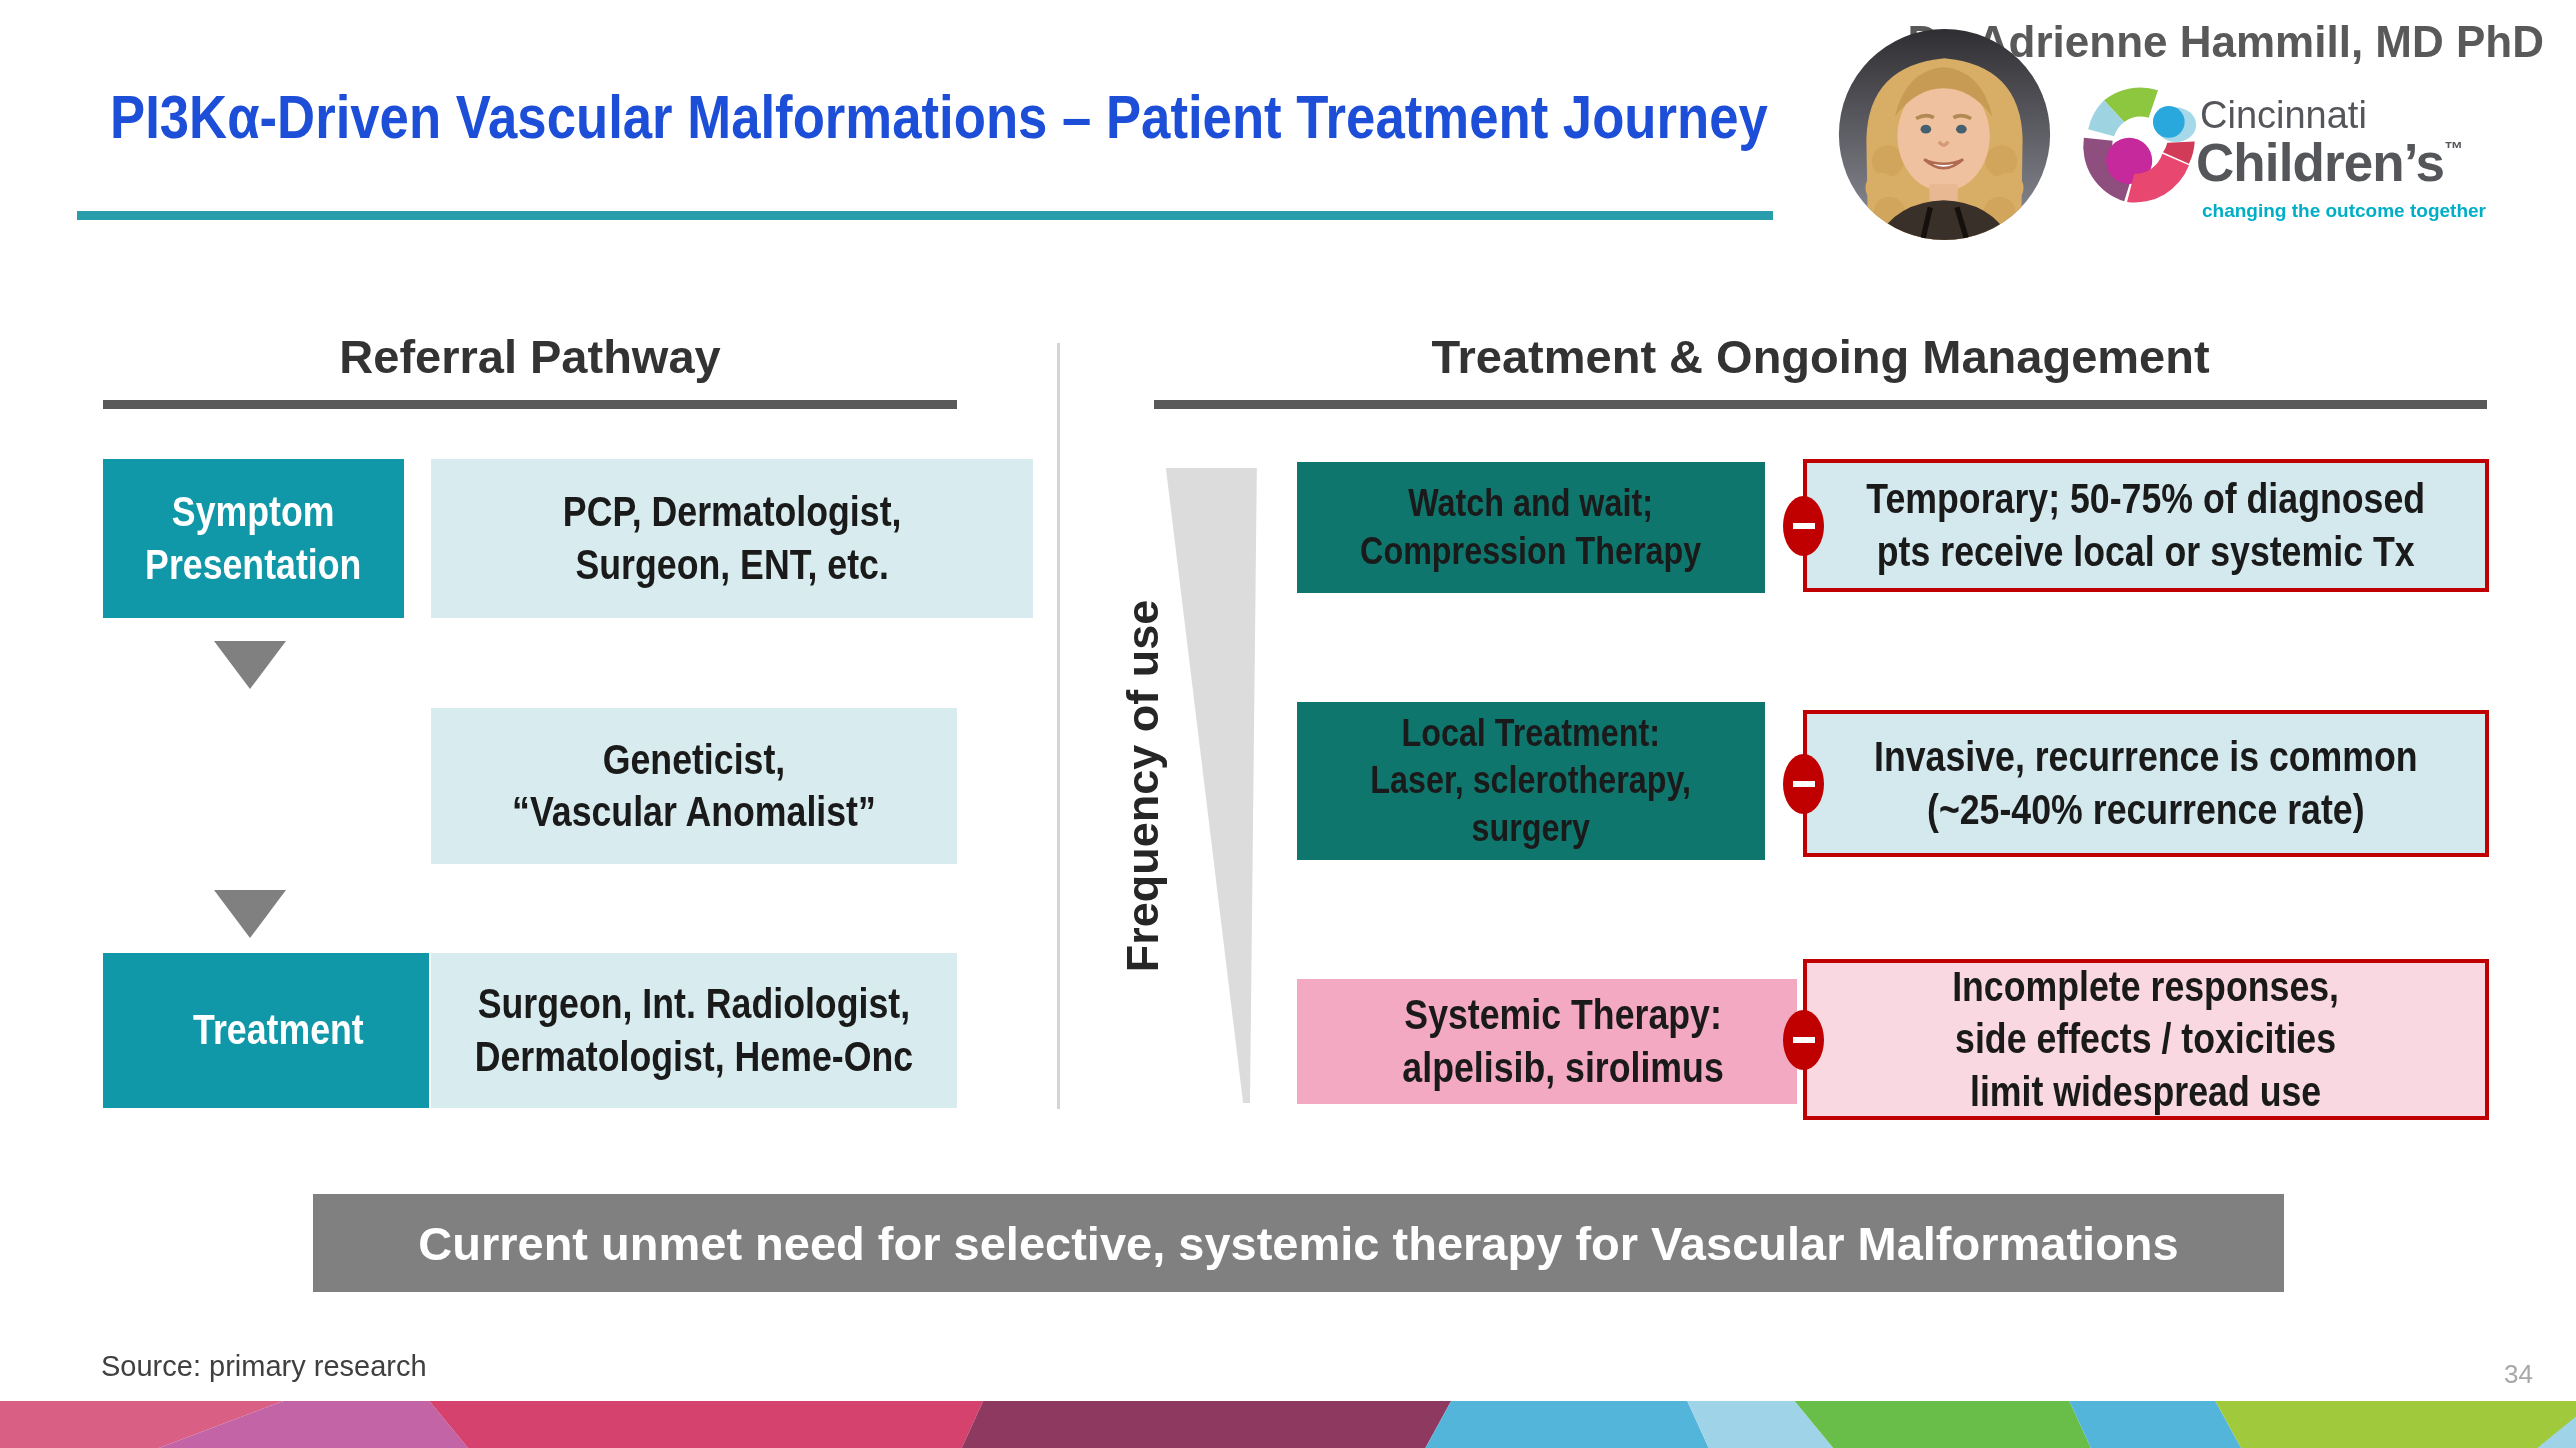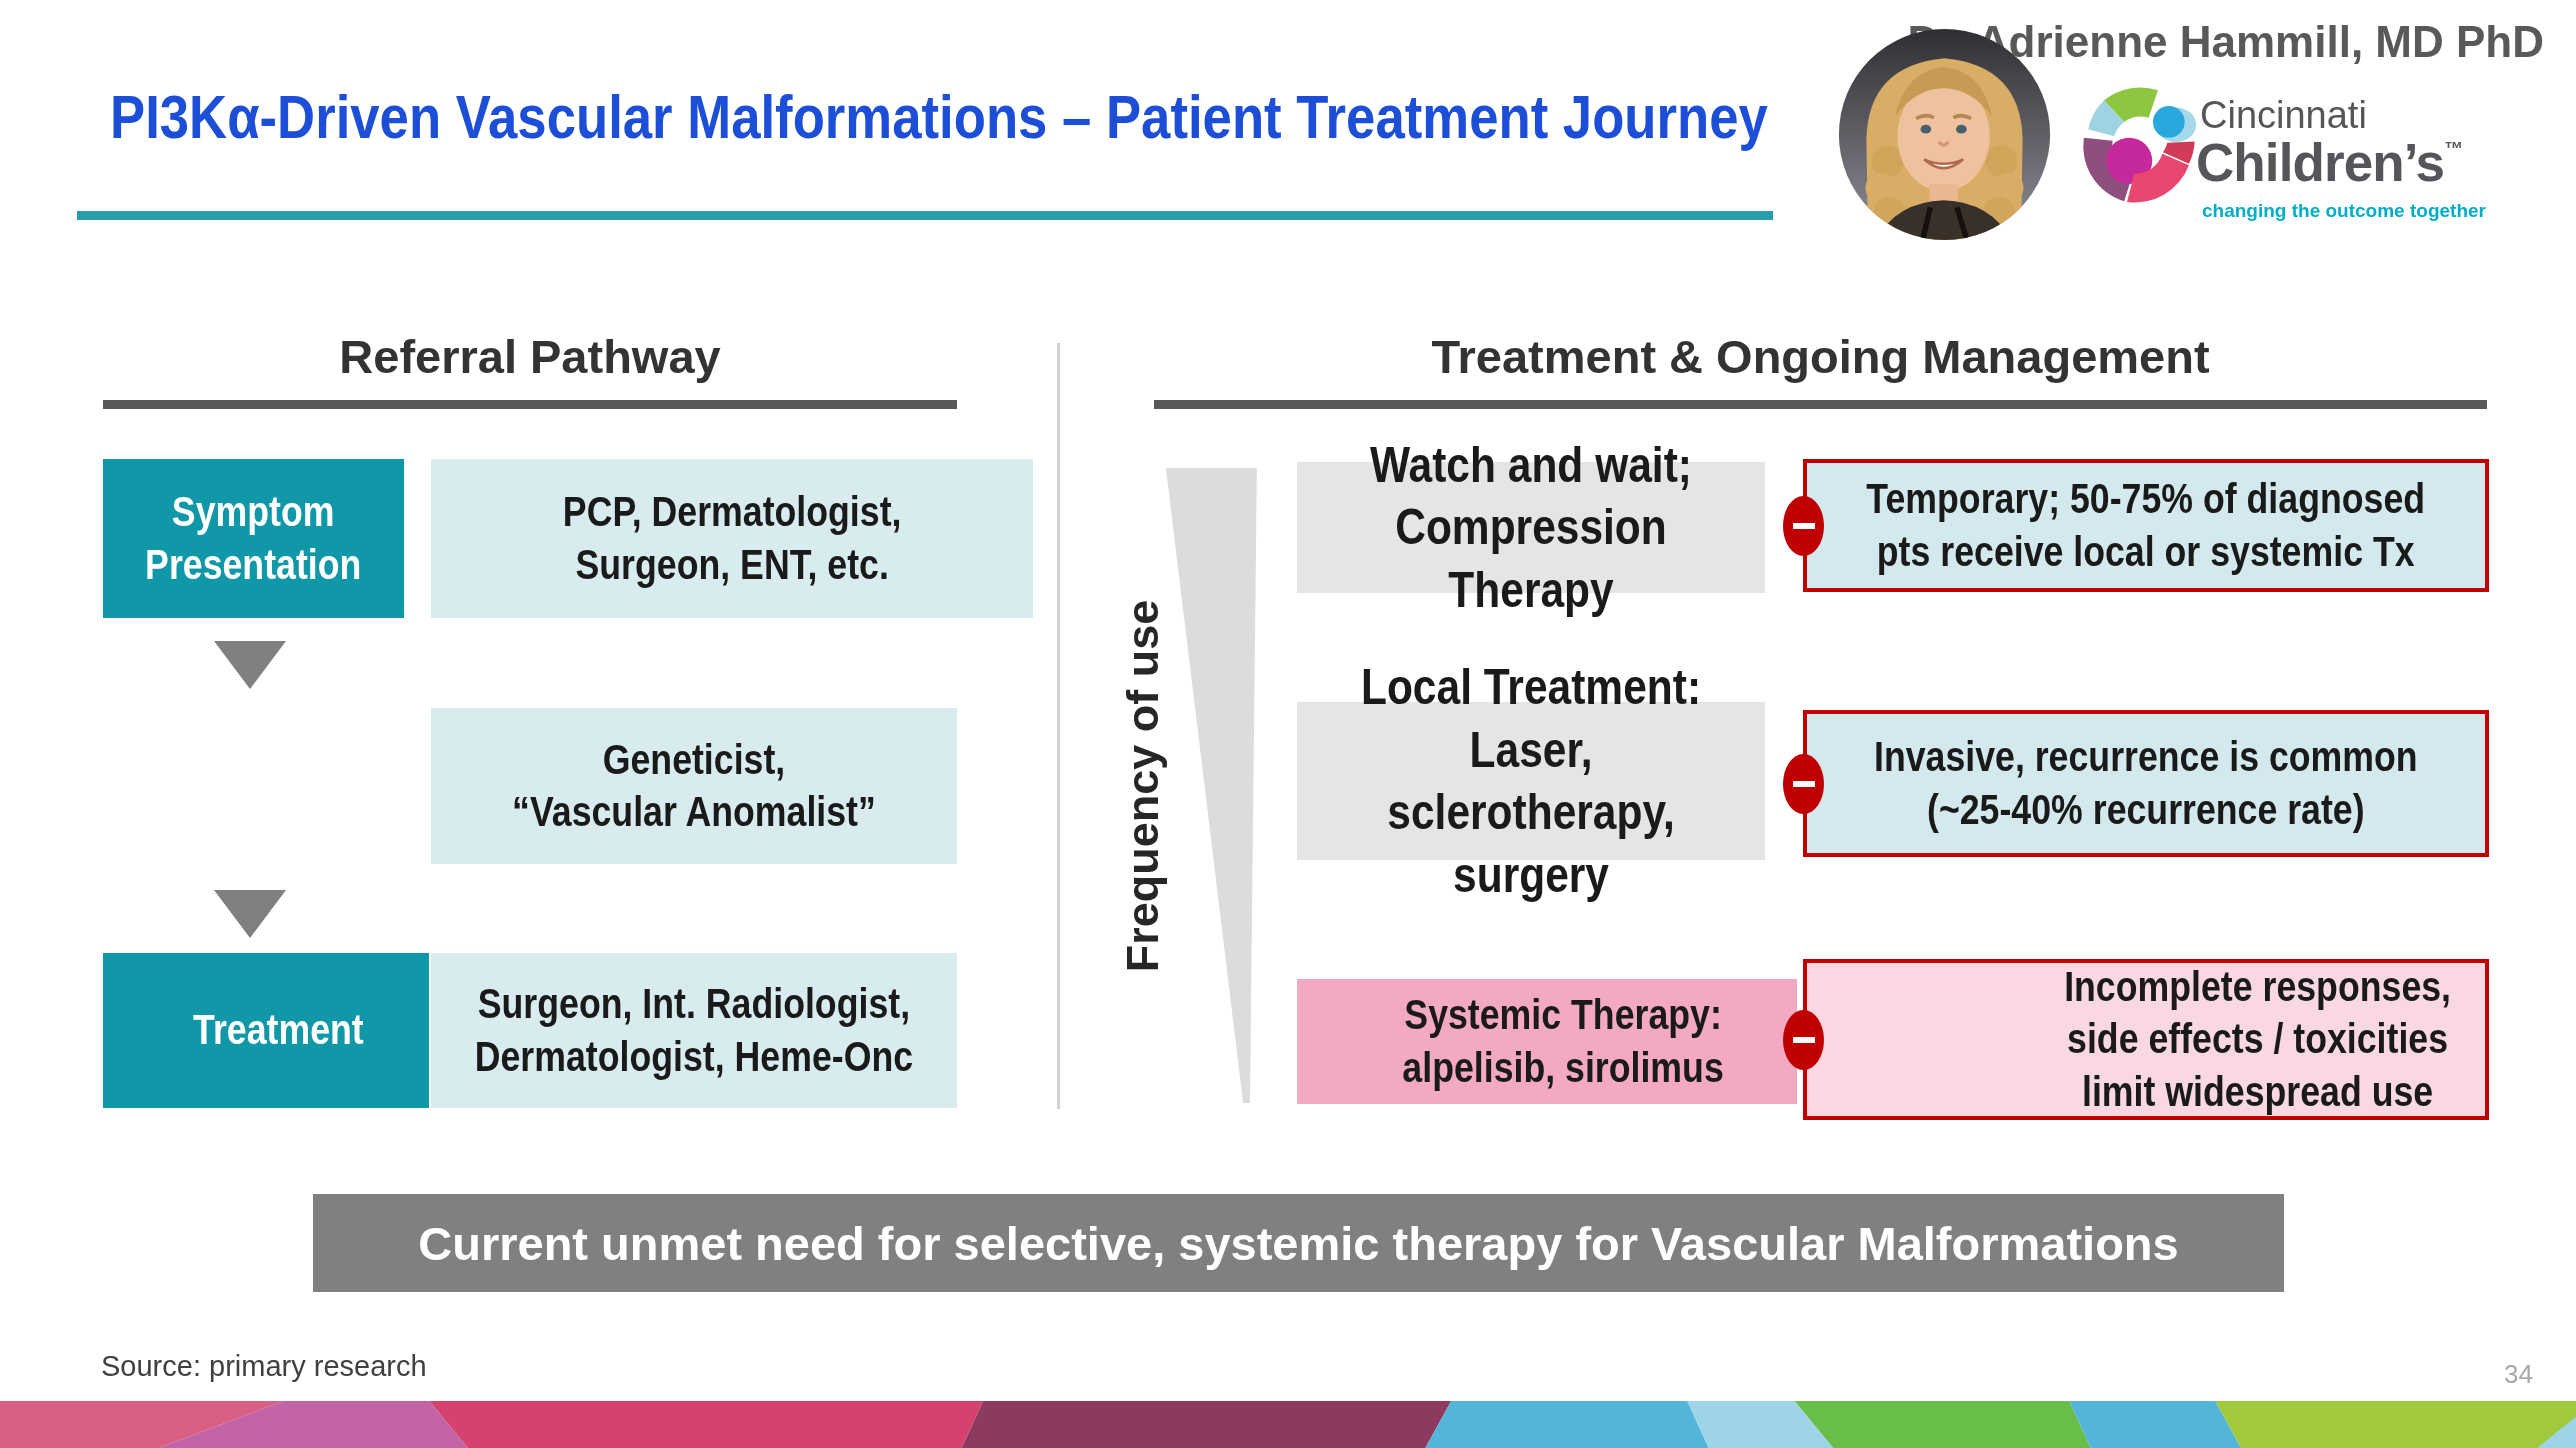--- a/index.html
+++ b/index.html
@@ -9,21 +9,21 @@
   .title .sqz{display:inline-block;transform:scaleX(0.85);transform-origin:0 50%;}
   .teal-rule{left:77px;top:211px;width:1696px;height:9.4px;background:#2A9DAD;}
   .presenter{top:17px;right:32px;font-size:44px;font-weight:700;color:#595959;}
   .heading{font-size:47px;font-weight:700;color:#333333;text-align:center;line-height:1;}
   .underline{height:9.4px;background:#595959;}
   .divider{left:1057px;top:343px;width:2.6px;height:766px;background:#D4D4D4;}
   .box{display:flex;align-items:center;justify-content:center;text-align:center;font-weight:700;line-height:1.25;}
   .box .cond{display:inline-block;transform:scaleX(0.85);white-space:pre-line;}
   .teal-box{background:#1098A8;color:#ffffff;font-size:42px;}
   .light-box{background:#D8ECEF;color:#1a1a1a;font-size:42px;}
-  .light-box-r{background:#e5e5e5;color:#1a1a1a;font-size:50px;}
+  .light-box-r{background:#0f766e;color:#1a1a1a;font-size:38px;}
   .pink-box{background:#F4A9C2;color:#1a1a1a;font-size:42px;}
   .red-box{border:4.3px solid #C00000;color:#1a1a1a;font-size:42px;}
   .arrow-down{width:0;height:0;border-left:36px solid transparent;border-right:36px solid transparent;border-top:48px solid #808080;}
   .minus{width:41px;height:60px;background:#C00000;border-radius:50%;display:flex;align-items:center;justify-content:center;}
   .minus .bar{width:22px;height:6.9px;background:#ffffff;}
   .freq-label{font-size:45px;font-weight:700;color:#262626;text-align:center;transform:rotate(-90deg);line-height:1;}
   .banner{left:313px;top:1194px;width:1971px;height:98px;background:#808080;color:#ffffff;font-size:47px;font-weight:700;display:flex;align-items:center;justify-content:center;}
   .source{left:101px;top:1350px;font-size:29px;color:#404040;}
   .pagenum{right:43px;top:1359px;font-size:26px;color:#A8A8A8;}
   .logo-line1{left:2200px;top:94px;font-size:38px;color:#54565A;}
@@ -141,21 +141,21 @@
     </div>
 
   <div class="abs box red-box" style="left:1803px;top:459px;width:678px;height:125px;background:#D3E9EE;">
       <span class="cond">Temporary; 50-75% of diagnosed
 pts receive local or systemic Tx</span>
     </div>
   <div class="abs box red-box" style="left:1803px;top:710px;width:678px;height:139px;background:#D3E9EE;">
       <span class="cond">Invasive, recurrence is common
 (~25-40% recurrence rate)</span>
     </div>
-  <div class="abs box red-box" style="left:1803px;top:959px;width:678px;height:153px;background:#F9D8E1;justify-content:flex-end;">
+  <div class="abs box red-box" style="left:1803px;top:959px;width:678px;height:153px;background:#F9D8E1;">
       <span class="cond">Incomplete responses,
 side effects / toxicities
 limit widespread use</span>
     </div>
 
   <div class="abs minus" style="left:1783px;top:496px;">
       <div class="bar"></div>
     </div>
   <div class="abs minus" style="left:1783px;top:754px;">
       <div class="bar"></div>

